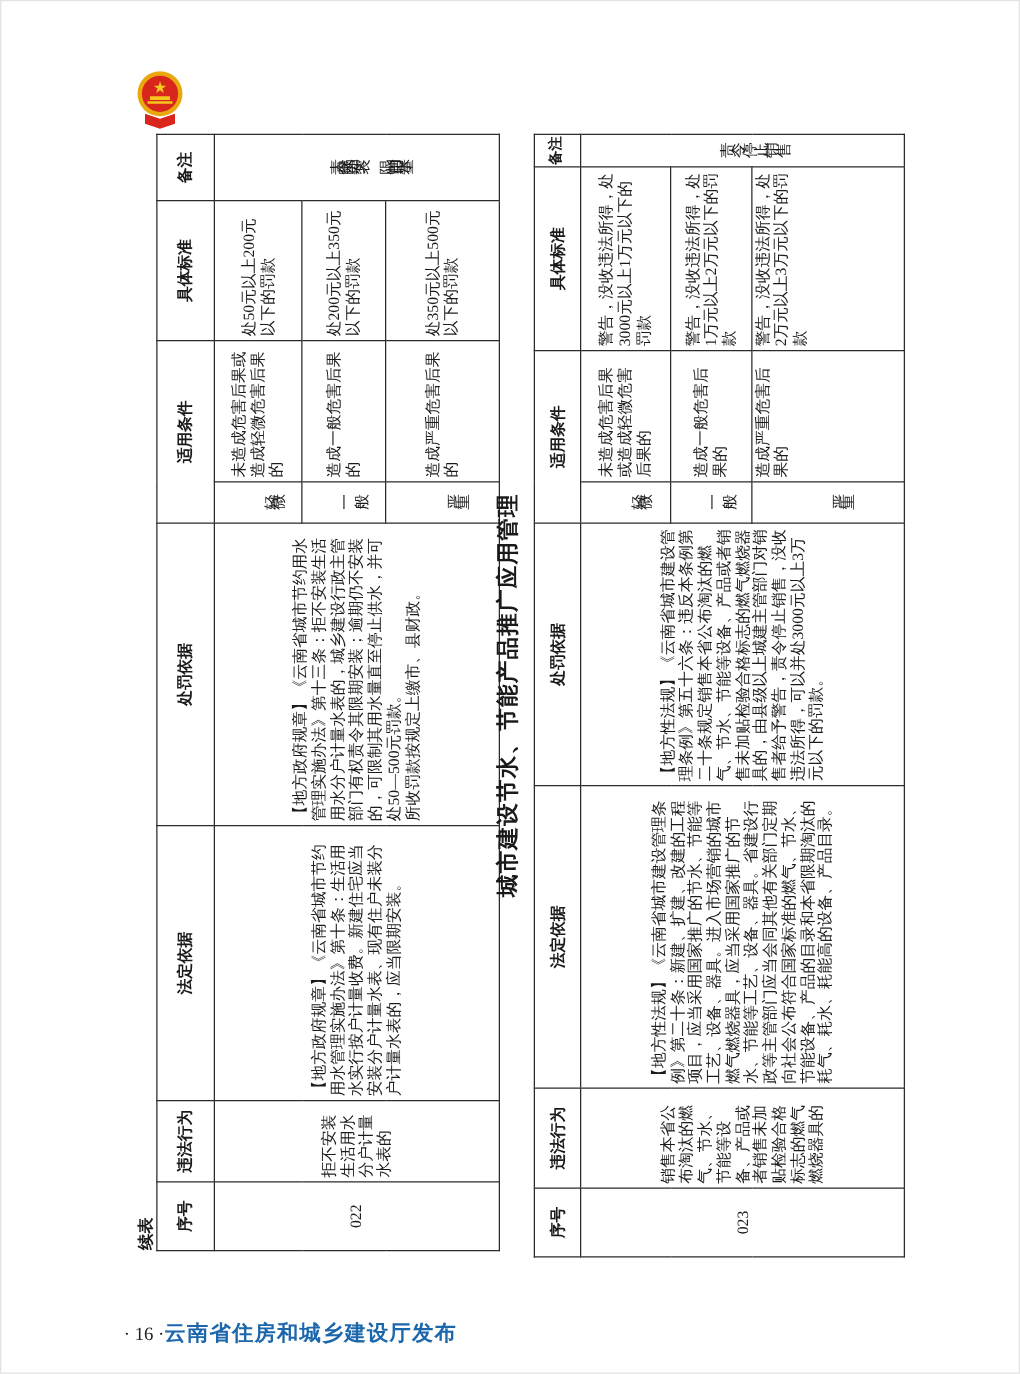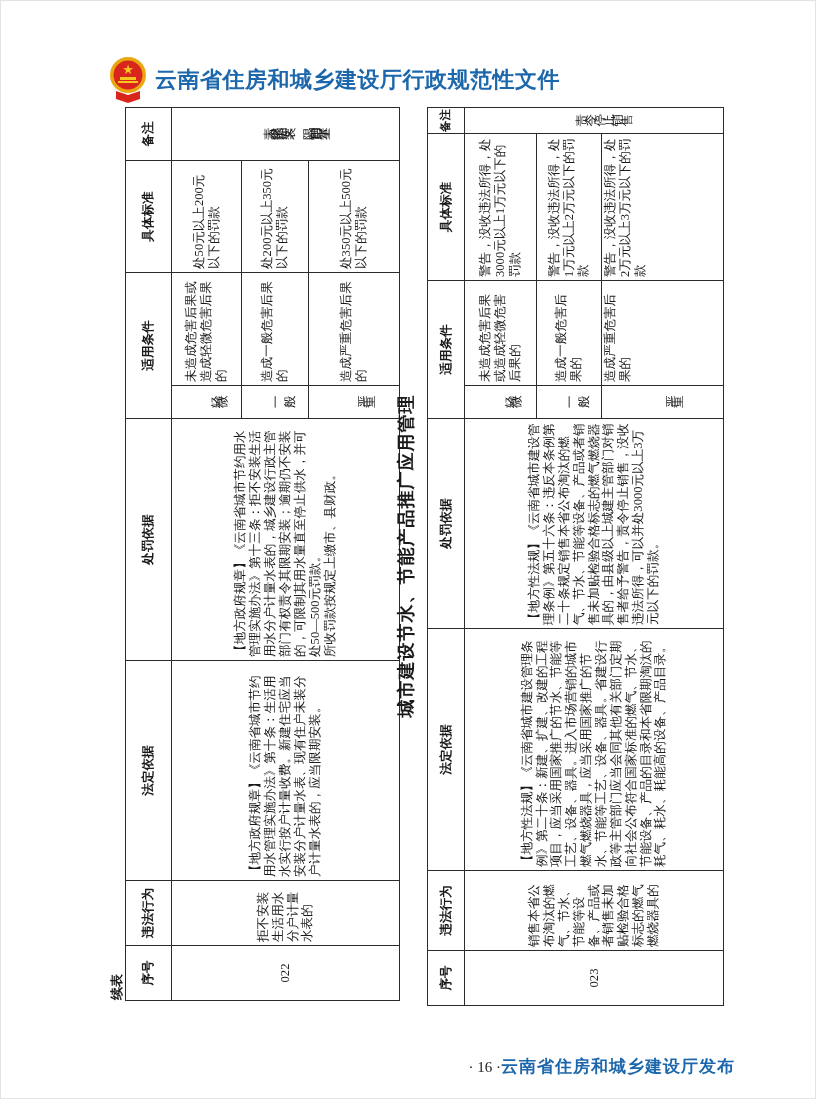--- a/index.html
+++ b/index.html
@@ -40,37 +40,36 @@
   .c-cond,.c-std{vertical-align:middle;padding:2px 3px;}
   .c-lvl,.c-rem{text-align:center;vertical-align:middle;padding:0;}
   .vtext{
     display:inline-block;writing-mode:vertical-rl;text-orientation:upright;
     letter-spacing:5px;font-size:12.6px;
   }
   .rem1{height:122px;letter-spacing:4px;}
   .rem2{letter-spacing:9px;}
   .para{margin:0;}
   
-  .ftr{position:absolute;left:98px;right:80px;top:1030px;display:flex;justify-content:flex-end;align-items:baseline;}
+  .ftr{position:absolute;left:98px;right:80px;top:1030px;display:flex;justify-content:flex-start;align-items:baseline;}
   .pagenum{font-size:15px;color:#222;}
   .publisher{font-size:17px;font-weight:bold;color:#1c67ab;letter-spacing:1px;margin-top:24px;}
 </style>
 </head>
 <body>
 
 <div class="hdr">
   <svg class="emblem" viewBox="0 0 38 50" aria-hidden="true">
     <circle cx="19" cy="20" r="18" fill="#e9a80f"></circle>
     <circle cx="19" cy="20" r="14.5" fill="#d9261c"></circle>
     <text x="19" y="19" text-anchor="middle" font-size="13" fill="#f6c81f">★</text>
     <rect x="11" y="22" width="16" height="3" fill="#f6c81f"></rect>
     <rect x="9" y="26" width="20" height="2" fill="#f6c81f"></rect>
     <path d="M7 36 L19 40 L31 36 L31 44 L19 48 L7 44 Z" fill="#d9261c"></path>
   </svg>
-  <h1 class="hdr-title">云南省住房和城乡建设厅行政规范性文件</h1>
 </div>
 
 <div class="rot-area">
   <div class="land">
 
     <div class="cont-label">续表</div>
 
     <table class="t t1">
       <colgroup>
         <col style="width:55px">

